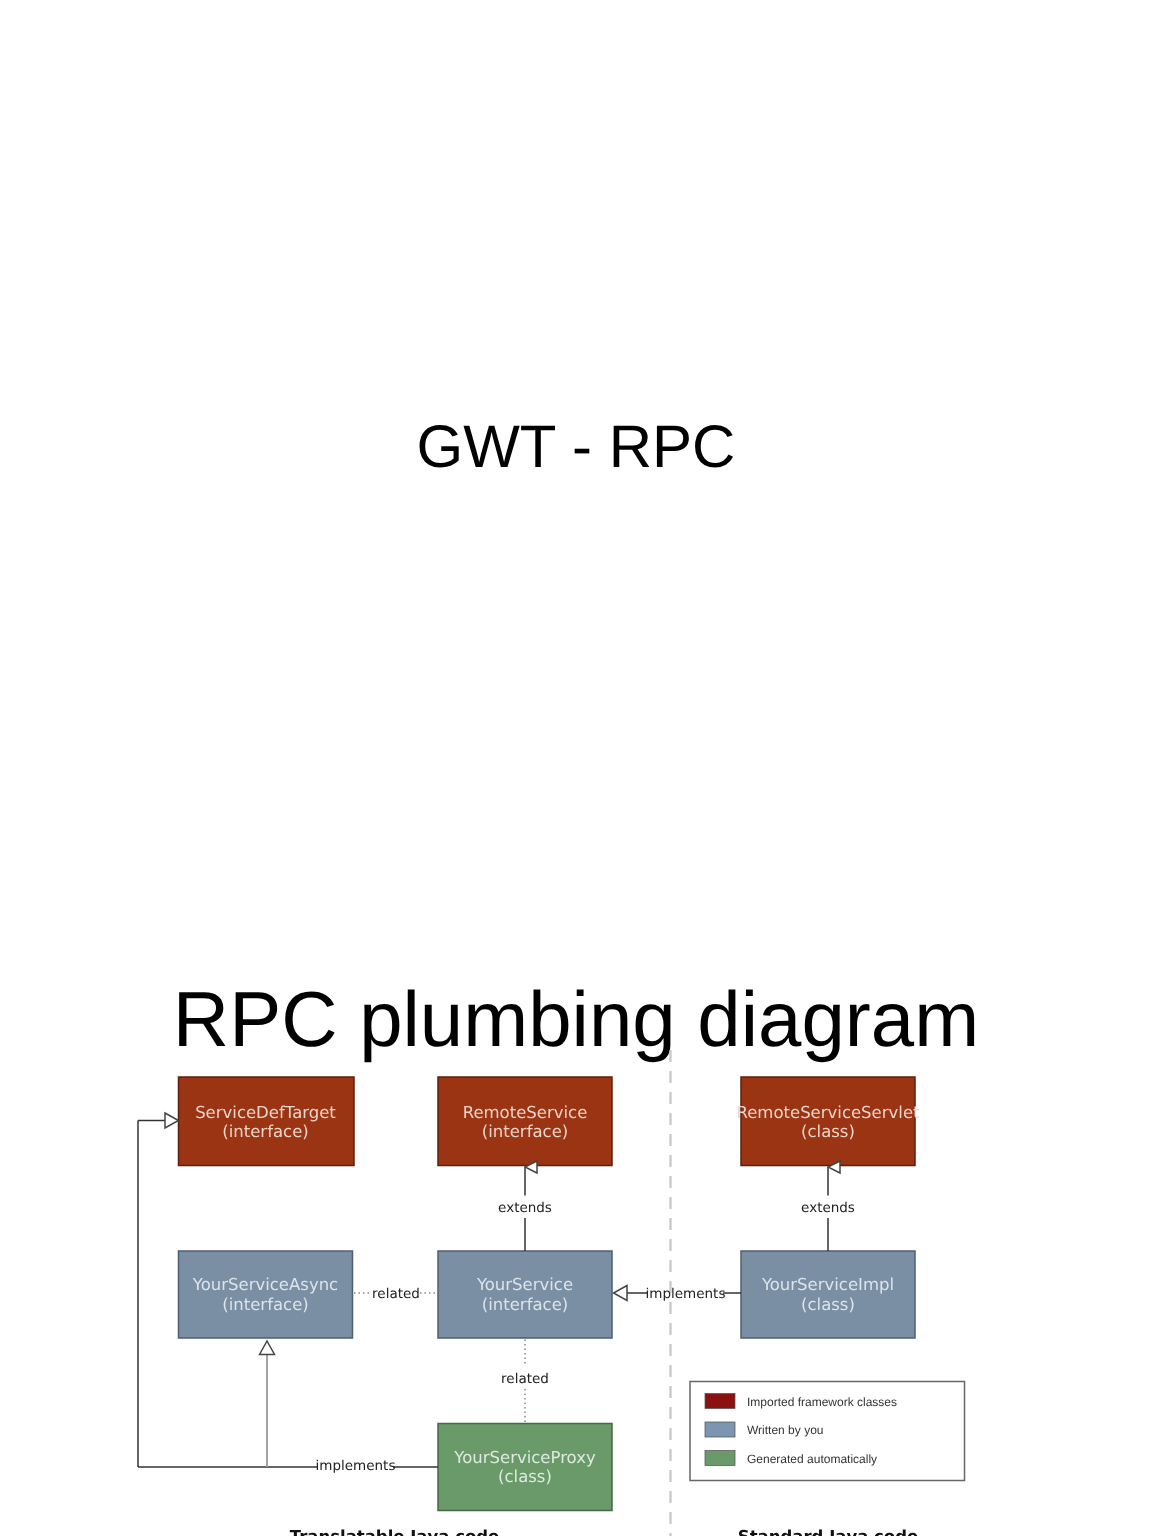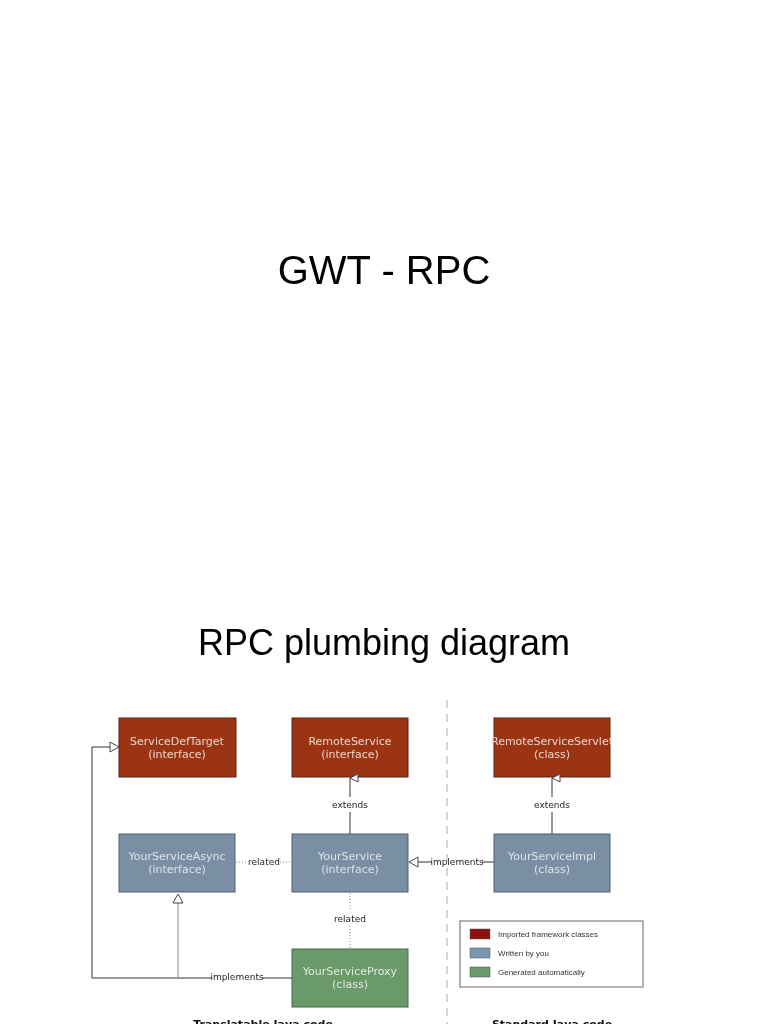--- a/index.html
+++ b/index.html
@@ -1,19 +1,19 @@
 <!DOCTYPE html>
 <html><head>
   <meta charset="utf-8">
   <style>
     html, body { margin: 0; padding: 0; background: #ffffff; }
     body { width: 768px; height: 1024px; position: relative; overflow: hidden; font-family: "Liberation Sans", sans-serif; }
-    .slide-title { position: absolute; left: 0; width: 768px; text-align: center; color: #000; font-family: "Liberation Sans", sans-serif; }
+    .slide-title { position: absolute; left: 0; width: 768px; text-align: center; color: #000; font-family: "Liberation Sans", sans-serif; margin-top: 28px; }
     #title1 { top: 248px; font-size: 40px; }
-    #title2 { top: 622px; font-size: 36px; }
+    #title2 { top: 622px; font-size: 52px; }
     svg { position: absolute; left: 0; top: 0; }
     .box-text { font-family: "DejaVu Sans", sans-serif; font-size: 11px; }
     .edge-label { font-family: "DejaVu Sans", sans-serif; font-size: 9px; fill: #222; }
     .legend-text { font-family: "Liberation Sans", sans-serif; font-size: 8px; fill: #333; }
     .section-label { font-family: "DejaVu Sans", sans-serif; font-size: 11px; font-weight: bold; fill: #111; }
   </style>
 </head>
 <body>
 
 <div class="slide-title" id="title1">GWT - RPC</div>

